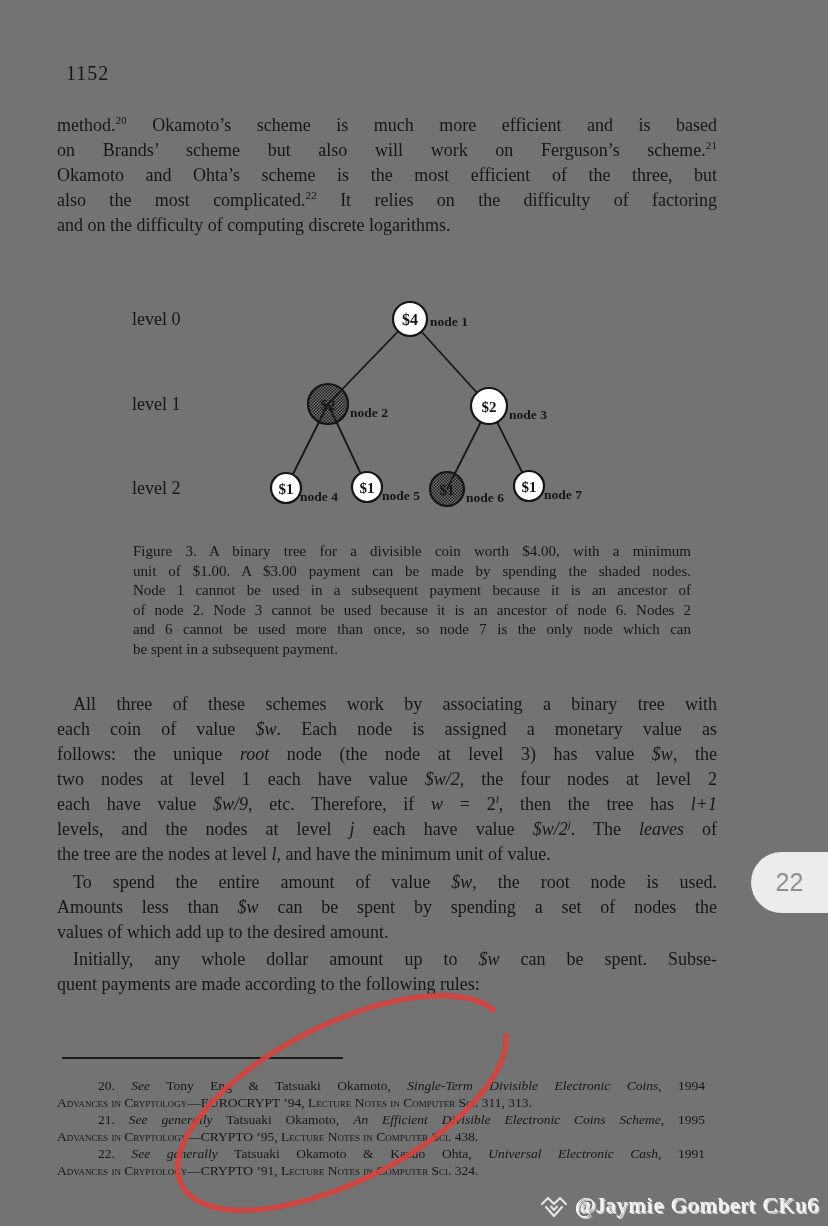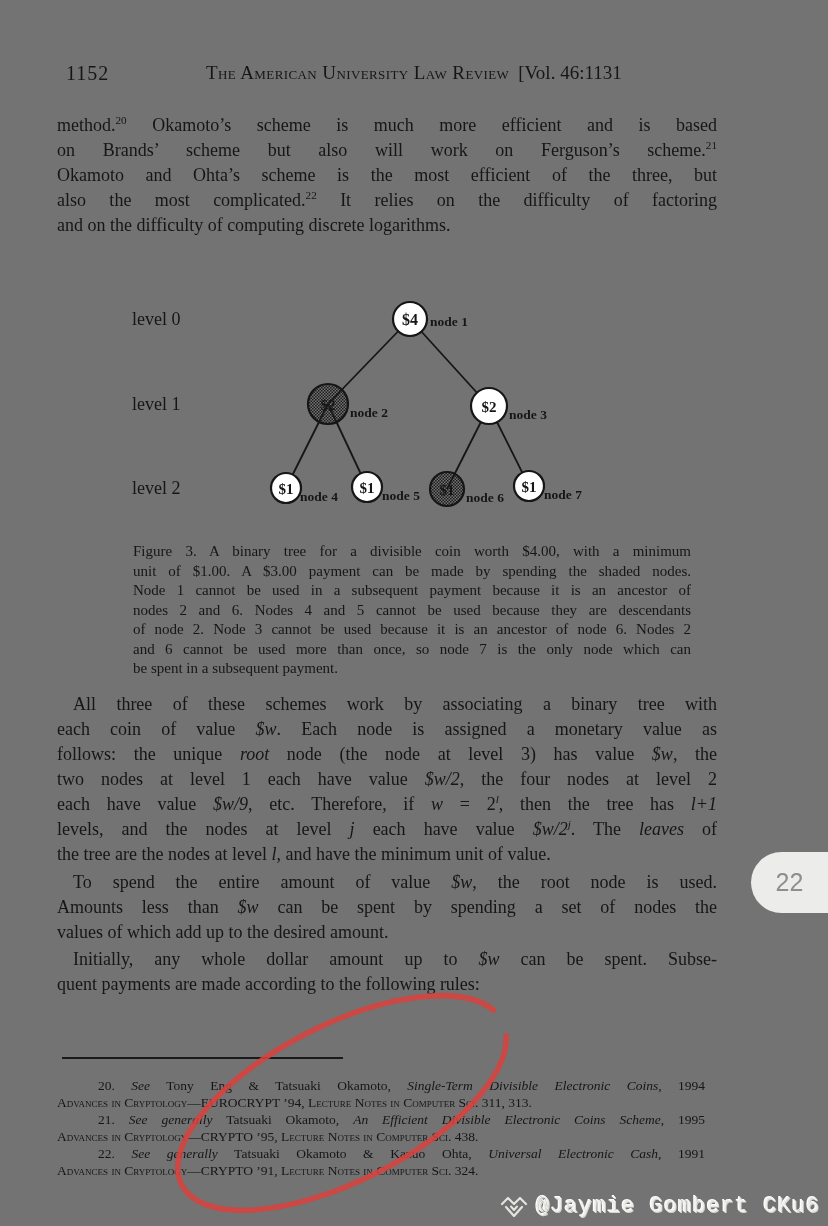--- a/index.html
+++ b/index.html
@@ -50,35 +50,34 @@
     background:#ececeb; border-radius:32px 0 0 32px;
     display:flex; align-items:center; justify-content:center;
     font-family:"Liberation Sans", sans-serif; font-size:25px; color:#8e8e8e;
     cursor:pointer;
   }
 
   
   .watermark {
     position:absolute; right:8px; top:1190px; height:32px;
     display:flex; align-items:center; gap:7px;
-    font-family:Liberation Mono, monospace; font-size:22px; letter-spacing:1px;
+    font-family:Liberation Serif, serif; font-size:22px; letter-spacing:1px;
     color:#f1f1ee;
     text-shadow:1px 1px 0 #d6d6d1, -1px -1px 0 #ffffff;
     white-space:nowrap;
   }
   .wm-icon { flex:0 0 auto; }
 </style>
 </head>
 <body>
 
 <div class="page">
 
   <header class="pg-header">
     <span class="pnum">1152</span>
-    <span class="htitle"><span class="ptitle">The American University Law Review</span><span class="pvol">[Vol. 46:1131</span></span>
   </header>
 
   <main id="body-col">
       <div class="para para0">
         <div class="bline jline"><span>method.</span><span class="sup">20</span><span>  Okamoto’s scheme is much more efficient and is based</span></div>
         <div class="bline jline"><span>on Brands’ scheme but also will work on Ferguson’s scheme.</span><span class="sup">21</span></div>
         <div class="bline jline"><span>Okamoto and Ohta’s scheme is the most efficient of the three, but</span></div>
         <div class="bline jline"><span>also the most complicated.</span><span class="sup">22</span><span>  It relies on the difficulty of factoring</span></div>
         <div class="bline lline"><span>and on the difficulty of computing discrete logarithms.</span></div>
       </div>
@@ -138,21 +137,20 @@
       <text x="466" y="502" font-family="Liberation Serif, serif" font-size="13.5" font-weight="bold" fill="#161616">node 6</text>
       <circle cx="529" cy="486" r="15" fill="#ffffff" stroke="#161616" stroke-width="2.2"></circle>
       <text x="529" y="491.5" text-anchor="middle" font-family="Liberation Serif, serif" font-size="15" font-weight="bold" fill="#161616">$1</text>
       <text x="544" y="499" font-family="Liberation Serif, serif" font-size="13.5" font-weight="bold" fill="#161616">node 7</text>
     </svg>
 
   <div id="caption">
       <div class="cline jline"><span>Figure 3.  A binary tree for a divisible coin worth $4.00, with a minimum</span></div>
       <div class="cline jline"><span>unit of $1.00. A $3.00 payment can be made by spending the shaded nodes.</span></div>
       <div class="cline jline"><span>Node 1 cannot be used in a subsequent payment because it is an ancestor of</span></div>
-      <div class="cline jline"><span>nodes 2 and 6. Nodes 4 and 5 cannot be used because they are descendants</span></div>
       <div class="cline jline"><span>of node 2. Node 3 cannot be used because it is an ancestor of node 6. Nodes 2</span></div>
       <div class="cline jline"><span>and 6 cannot be used more than once, so node 7 is the only node which can</span></div>
       <div class="cline lline"><span>be spent in a subsequent payment.</span></div>
     </div>
 
   <div class="fn-rule"></div>
 
   <div id="footnotes">
       <div>
         <div class="fline first jline"><span>20. </span><span class="i">See</span><span> Tony Eng &amp; Tatsuaki Okamoto, </span><span class="i">Single-Term Divisible Electronic Coins</span><span>, 1994</span></div>

